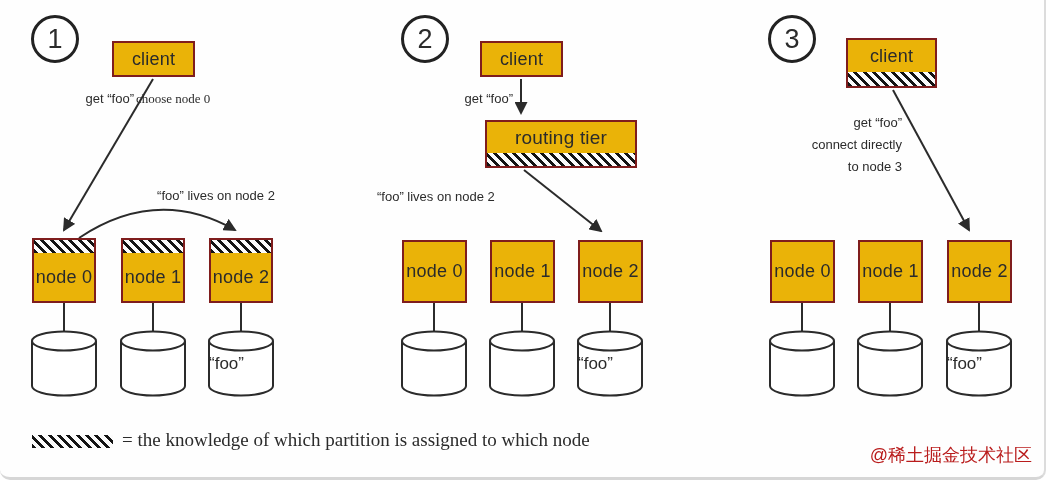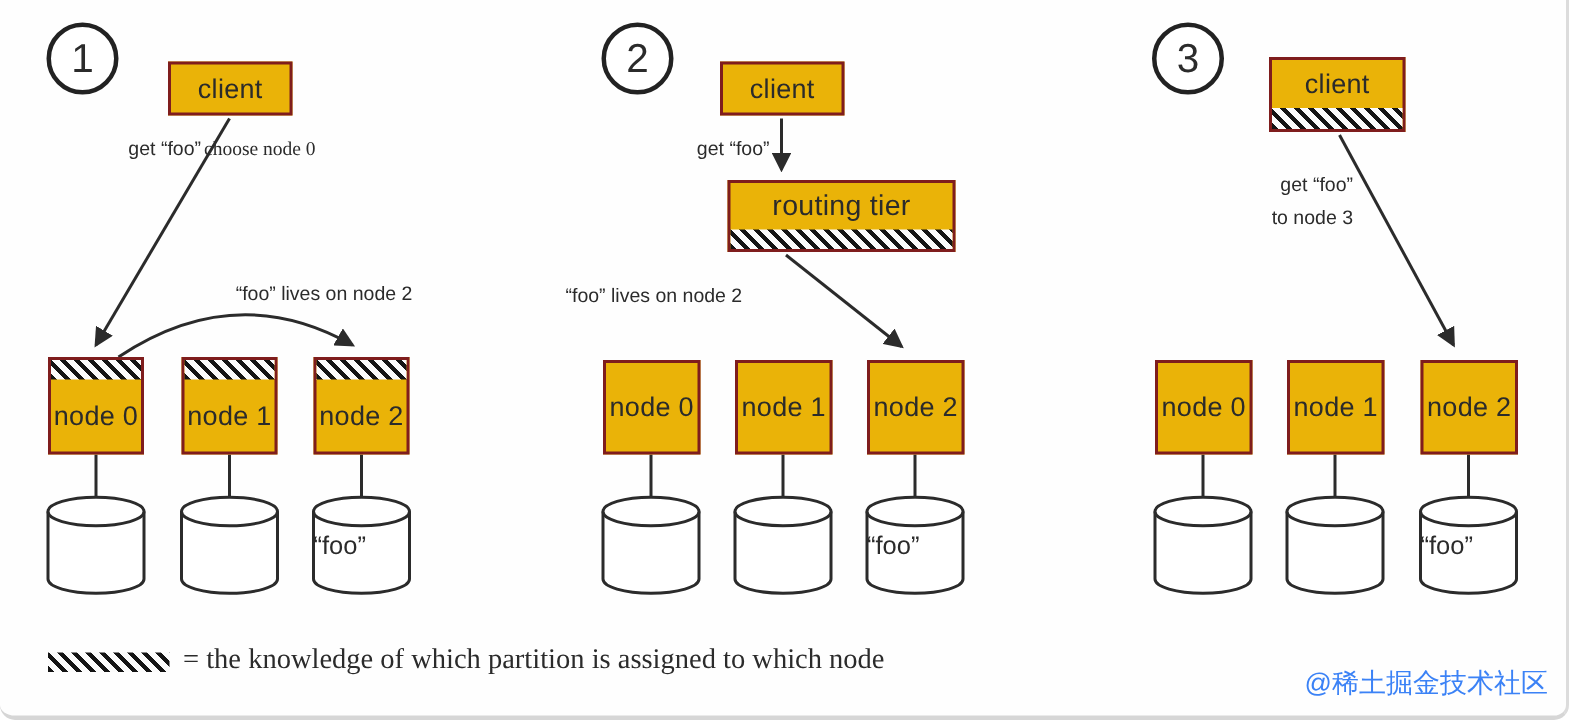--- a/index.html
+++ b/index.html
@@ -31,21 +31,21 @@
     font-size:18px;letter-spacing:.2px;
   }
   .hatch{
     background:repeating-linear-gradient(45deg,#141414 0 3px,#fbfbfb 3px 6.6px);
   }
   .hatch-top{height:13px;width:100%;}
   .hatch-bottom{height:13px;width:100%;}
   .note{font-size:13px;line-height:22px;white-space:nowrap;}
   .foo-label{font-size:17px;text-align:left;}
   .legend-text{font-size:19px;white-space:nowrap;}
-  .watermark{font-size:18px;color:#3b82f6;white-space:nowrap;}
+  .watermark{font-size:18px;color:#b91c1c;white-space:nowrap;}
 </style>
 </head>
 <body>
 
 <div id="stage">
 
   <svg class="layer" width="1046" height="480" viewBox="0 0 1046 480">
     <defs>
       <marker id="ah" viewBox="0 0 10 10" refX="8.5" refY="5" markerWidth="6.5" markerHeight="6.5" orient="auto-start-reverse">
         <path d="M0,0 L10,5 L0,10 z" fill="#2b2b2b"></path>
@@ -158,20 +158,21 @@
     <span>3</span>
   </div>
 
   <div class="abs box" style="left:846px;top:38px;width:91px;height:50px;">
     <div class="lbl">client</div>
     <div class="hatch hatch-bottom" style="height:14px;"></div>
   </div>
 
   <div class="abs note" style="left:752px;top:112px;width:150px;text-align:right;">
     <div>get “foo”</div>
+    <div>connect directly</div>
     <div>to node 3</div>
   </div>
 
   <div class="abs box" style="left:770px;top:240px;width:65px;height:63px;">
     <div class="lbl">node 0</div>
   </div>
   <div class="abs box" style="left:858px;top:240px;width:65px;height:63px;">
     <div class="lbl">node 1</div>
   </div>
   <div class="abs box" style="left:947px;top:240px;width:65px;height:63px;">

